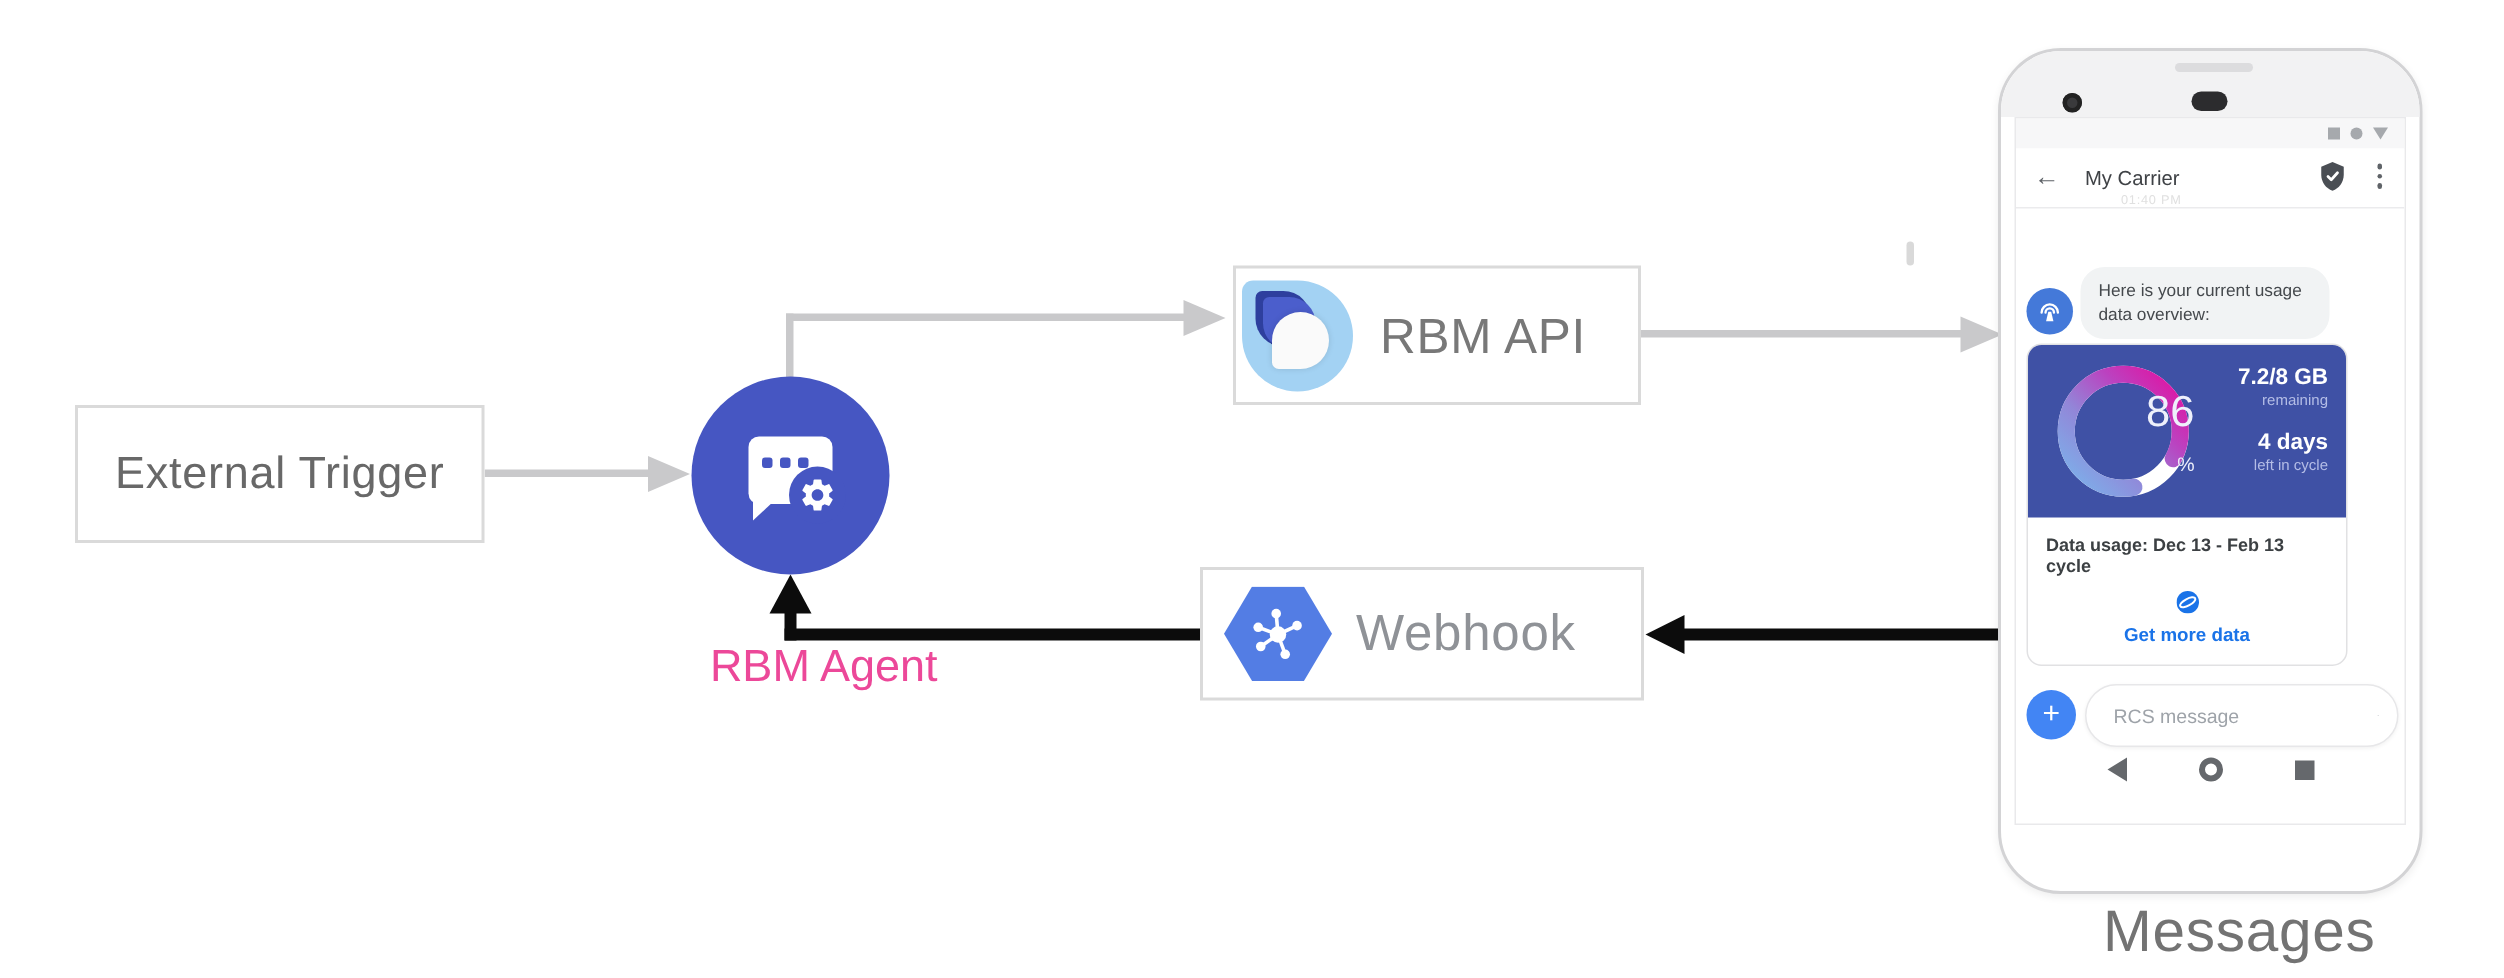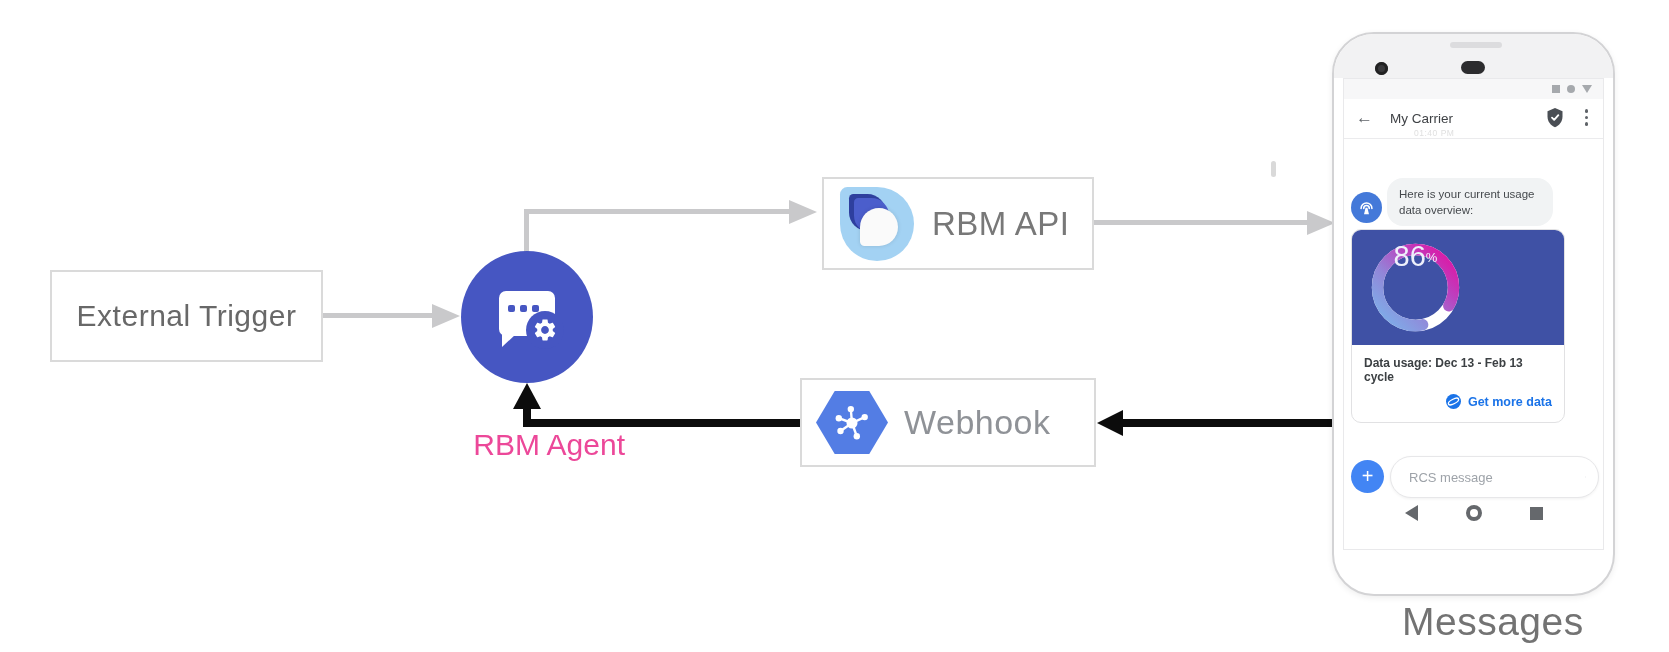--- a/index.html
+++ b/index.html
@@ -6,21 +6,21 @@
   body { background:#ffffff; font-family:"Liberation Sans", sans-serif; }
   .stage { position:relative; width:1669px; height:652px; background:#fff; overflow:hidden; }
 
   
   .dbox { position:absolute; background:#fff; border:2px solid #dadada;
           display:flex; align-items:center; color:#6f6f6f; }
   .dbox-label { font-weight:300; letter-spacing:.5px; }
 
   .et-box { left:50px; top:270px; width:273px; height:92px; justify-content:center; font-size:30px; color:#686868; }
 
-  .api-box { left:822px; top:177px; width:272px; height:93px; padding-left:16px; gap:18px; font-size:33px; color:#787878; }
+  .api-box { left:822px; top:177px; width:272px; height:93px; padding-left:4px; gap:18px; font-size:33px; color:#787878; }
   .drop-icon { position:relative; width:74px; height:74px; flex:0 0 auto; }
   .drop { position:absolute; }
   .drop-light { left:0; top:0; width:74px; height:74px; background:#a3d2f3; border-radius:10% 50% 50% 50%; }
   .drop-navy  { left:9px;  top:7px;  width:37px; height:37px; background:#2e3f9e; border-radius:12% 50% 50% 50%; }
   .drop-mid   { left:14px; top:11px; width:35px; height:35px; background:#4b5ecc; border-radius:12% 50% 50% 50%; }
   .drop-white { left:20px; top:21px; width:38px; height:38px; background:#fafafa; border-radius:50% 50% 50% 12%; box-shadow:0 0 4px rgba(0,0,0,.12); }
 
   .wh-box { left:800px; top:378px; width:296px; height:89px; padding-left:14px; gap:16px; font-size:34px; color:#8f9297; }
   .hexagon { position:relative; width:72px; height:63px; background:#537de4; flex:0 0 auto;
              clip-path:polygon(26% 0, 74% 0, 100% 50%, 74% 100%, 26% 100%, 0 50%);
@@ -76,32 +76,32 @@
 
   .avatar { position:absolute; left:7px; top:113px; width:31px; height:31px; border-radius:50%;
             background:#4479d9; display:flex; align-items:center; justify-content:center; }
   .bubble { position:absolute; left:43px; top:99px; width:166px; background:#f1f3f4;
             border-radius:16px; padding:8px 12px; font-size:11.5px; line-height:1.4; color:#45494d; }
 
   .rich-card { position:absolute; left:7px; top:150px; width:214px; border:1px solid #e1e1e3;
                border-radius:10px; overflow:hidden; background:#fff; }
   .card-blue { position:relative; height:115px; background:#3f51a5; }
   .gauge-box { position:absolute; left:16px; top:10px; width:95px; height:95px; }
-  .gauge-center { position:absolute; inset:0; display:flex; align-items:flex-start; justify-content:center;
-                  color:#eef0fb; font-weight:300; }
+  .gauge-center { position:absolute; inset:0; display:flex; align-items:flex-end; justify-content:center;
+                  color:#eef0fb; font-weight:300;flex-direction:column; }
   .gauge-num { font-size:29px; }
   .gauge-unit { font-size:13px; margin-top:10px; }
   .card-stats { position:absolute; right:12px; top:13px; text-align:right; }
   .stat-big { font-size:15px; font-weight:bold; color:#fff; }
   .stat-small { font-size:10px; color:#b4bde6; margin-top:2px; }
   .stat-gap { height:13px; }
   .card-body { padding:11px 12px 13px; }
   .usage-title { font-size:12px; font-weight:bold; color:#3c4043; }
   .usage-body { margin-top:5px; font-size:11px; line-height:1.42; color:#5f6368; }
-  .card-action { margin-top:10px; display:flex; align-items:center; justify-content:flex-end; gap:7px; cursor:pointer; }
+  .card-action { margin-top:10px; display:flex; align-items:center; justify-content:center; gap:7px; cursor:pointer;flex-direction:column; }
   .card-action-label { font-size:12.5px; font-weight:600; color:#1a73e8; }
 
   .plus-btn { position:absolute; left:7px; top:381px; width:33px; height:33px; border-radius:50%;
               background:#4285f4; color:#fff; display:flex; align-items:center; justify-content:center; }
   .plus-glyph { font-size:20px; line-height:20px; margin-top:-2px; }
   .composer { position:absolute; left:46px; top:377px; width:209px; height:42px; border-radius:21px;
               background:#fff; border:1px solid #e7e7e9; box-shadow:0 1px 3px rgba(0,0,0,.06);
               display:flex; align-items:center; padding:0 12px 0 18px; }
   .composer input { border:none; outline:none; flex:1; font-size:13px; color:#3c4043; font-family:inherit; background:transparent; }
   .composer input::placeholder { color:#9ea3a9; }
@@ -245,20 +245,27 @@
                 </linearGradient>
               </defs>
               <circle cx="50" cy="50" r="40" fill="none" stroke="#ffffff" stroke-width="12"></circle>
               <circle cx="50" cy="50" r="40" fill="none" stroke="url(#gaugeGrad)" stroke-width="12" pathLength="100" stroke-dasharray="86 14" stroke-dashoffset="78" stroke-linecap="round"></circle>
             </svg>
             <div class="gauge-center">
               <span class="gauge-num">86</span>
                 <span class="gauge-unit">%</span>
             </div>
           </div>
+          <div class="card-stats">
+            <div class="stat-big">7.2/8 GB</div>
+            <div class="stat-small">remaining</div>
+            <div class="stat-gap"></div>
+            <div class="stat-big">4 days</div>
+            <div class="stat-small">left in cycle</div>
+          </div>
         </div>
         <div class="card-body">
           <div class="usage-title">Data usage: Dec 13 - Feb 13 cycle</div>
           <div class="card-action">
             <svg width="15" height="15" viewBox="0 0 16 16">
               <circle cx="8" cy="8" r="8" fill="#1a73e8"></circle>
               <ellipse cx="8" cy="8" rx="6" ry="2.4" fill="none" stroke="#ffffff" stroke-width="1.4" transform="rotate(-28 8 8)"></ellipse>
             </svg>
             <span class="card-action-label">Get more data</span>
           </div>

